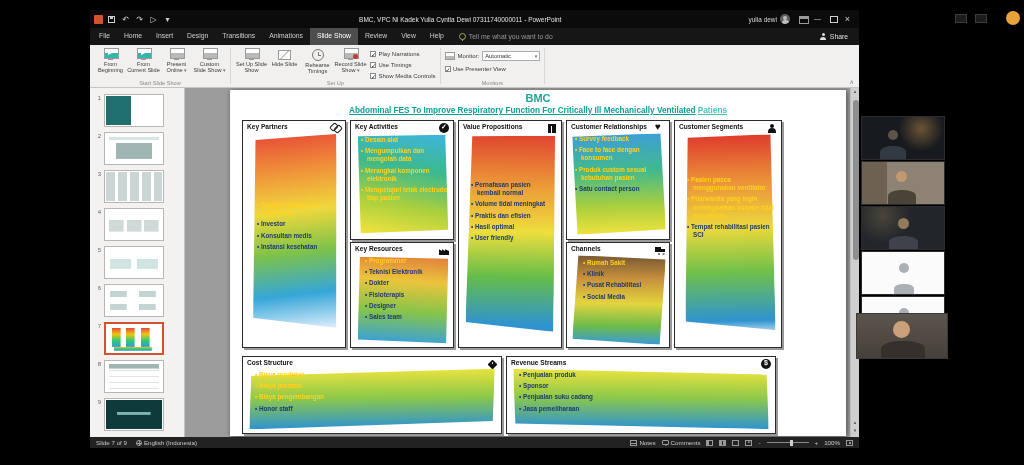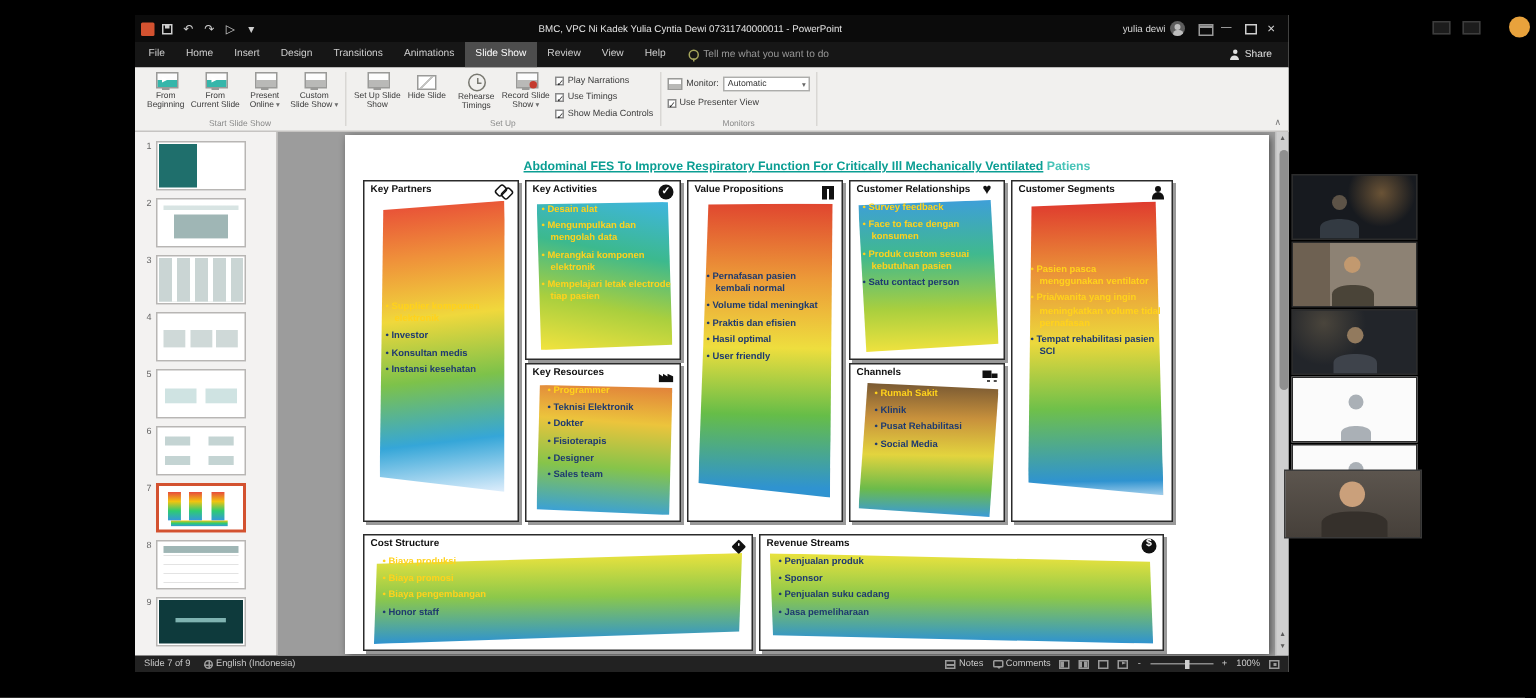--- a/index.html
+++ b/index.html
@@ -122,21 +122,21 @@
            box-shadow:1px 1px 5px rgba(0,0,0,.55); overflow:hidden; }
   .vsb { position:absolute; right:0; top:0; bottom:0; width:9px; background:#cfcfcf; border-left:1px solid #bdbdbd; }
   .vsb .arr { position:absolute; left:0; right:0; text-align:center; font-size:4.5px; color:#5a5a5a; }
   .vsb .arr.up { top:1px; } .vsb .arr.dn1 { bottom:12px; } .vsb .arr.dn2 { bottom:4px; }
   .vsb .thumb { position:absolute; left:1.5px; width:6px; top:12px; height:160px; background:#8f8f8f; border-radius:3px; }
 
   
   .sl-title { position:absolute; top:2px; left:0; right:0; text-align:center; color:#18a79e; font-weight:bold; font-size:11px; }
   .sl-sub { position:absolute; top:16px; left:0; right:0; text-align:center; font-size:8.2px; font-weight:bold; }
   .sl-sub .main { color:#0b9e93; text-decoration:underline; }
-  .sl-sub .end { color:#48c4b8; }
+  .sl-sub .end { color:#48c4b8; text-decoration:underline; }
 
   .card { position:absolute; background:#fff; border:1px solid #2b2b2b; box-shadow:2px 2px 0 rgba(0,0,0,.4); }
   .chead { display:flex; justify-content:space-between; align-items:flex-start; padding:2px 4px 0; position:relative; z-index:3; }
   .ctitle { font-size:6.6px; font-weight:bold; color:#111; }
   .grad { position:absolute; box-shadow:2px 3px 3px rgba(0,0,0,.35); z-index:1; }
   .bul { position:absolute; list-style:none; font-size:6.3px; font-weight:bold; z-index:2; }
   .bul li { padding-left:6px; text-indent:-6px; margin-bottom:3px; line-height:1.3; color:#1e3a70; }
   .bul li::before { content:"• "; }
   .bul li.yellow { color:#ffd21c; }
   .bul li.navy { color:#1e3a70; }
@@ -423,20 +423,21 @@
         <div class="trow">
           <span class="tnum">9</span>
           <span class="tbox">
               <span class="mini m9"></span>
             </span>
         </div>
       </div>
 
       <div class="edit">
         <div class="slide">
+          <div class="sl-title">BMC</div>
           <div class="sl-sub">
             <span class="main">Abdominal FES To Improve Respiratory Function For Critically Ill Mechanically Ventilated</span>
             <span class="end">Patiens</span>
           </div>
 
           <div class="card c-kp">
             <div class="chead">
               <span class="ctitle">Key Partners</span>
               <span class="ic ic-link"></span>
             </div>

